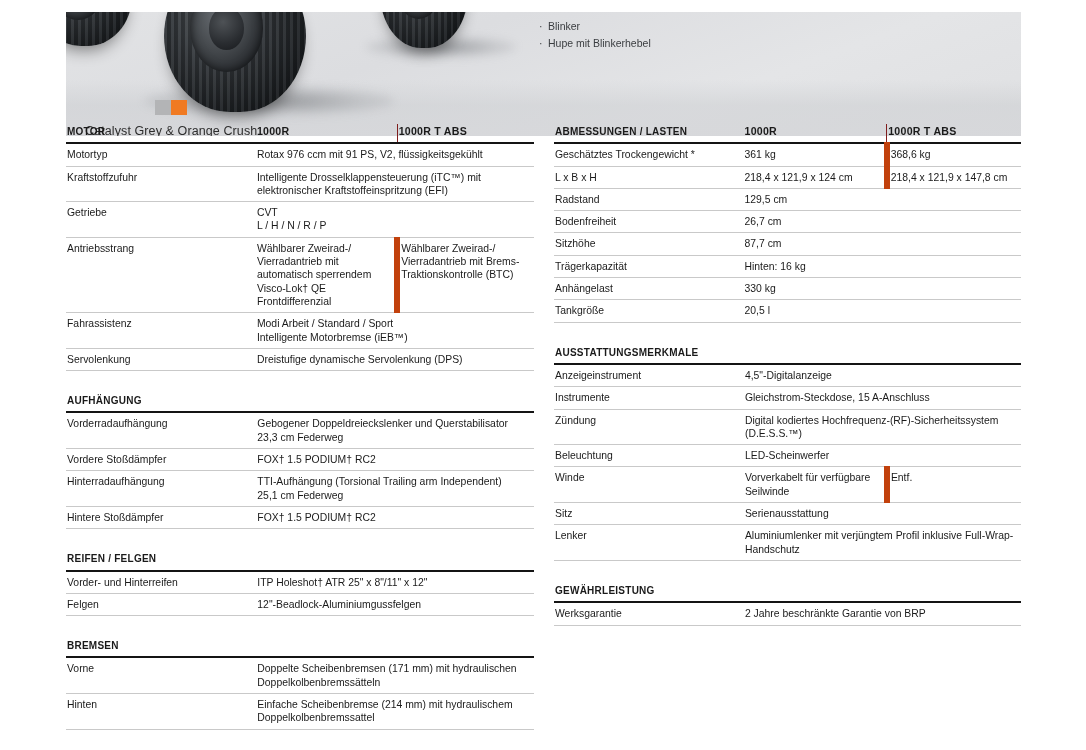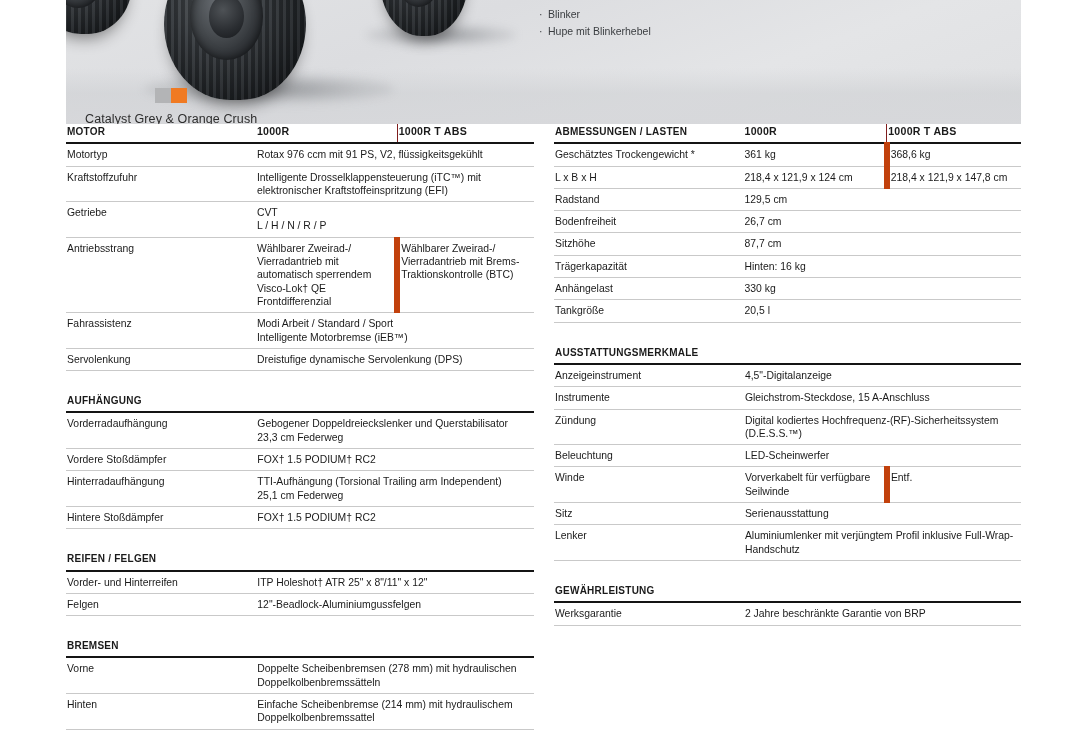--- a/index.html
+++ b/index.html
@@ -13,21 +13,21 @@
     position: relative;
     font-family: "Liberation Sans", sans-serif;
     color: #1a1a1a;
     overflow: hidden;
   }
 
   
   #photo-panel {
     position: absolute;
     left: 66px;
-    top: 0;
+    top: 12px;
     width: 955px;
     height: 124px;
     background: linear-gradient(160deg, #e2e3e5 0%, #dcdde0 35%, #e4e5e7 68%, #dfe0e2 100%);
     overflow: hidden;
   }
   .floor-shade {
     position: absolute;
     left: 0; right: 0; bottom: 0;
     height: 56px;
     background: linear-gradient(180deg, rgba(198,200,203,0) 0%, rgba(205,207,210,0.55) 45%, rgba(214,215,218,0.9) 100%);
@@ -310,21 +310,21 @@
           <thead>
             <tr class="header-row">
               <th class="c-label">BREMSEN</th>
               <th class="c-a col-a"></th>
               <th class="c-b col-b"></th>
             </tr>
           </thead>
           <tbody>
             <tr>
               <td class="c-label">Vorne</td>
-              <td class="c-a nowrap-pre" colspan="2">Doppelte Scheibenbremsen (278 mm) mit hydraulischen Doppelkolbenbremssätteln</td>
+              <td class="c-a nowrap-pre" colspan="2">Doppelte Scheibenbremsen (171 mm) mit hydraulischen Doppelkolbenbremssätteln</td>
             </tr>
             <tr>
               <td class="c-label">Hinten</td>
               <td class="c-a nowrap-pre" colspan="2">Einfache Scheibenbremse (214 mm) mit hydraulischem Doppelkolbenbremssattel</td>
             </tr>
           </tbody>
         </table>
       </div>
     </div>
   <div class="column" id="column-right">

